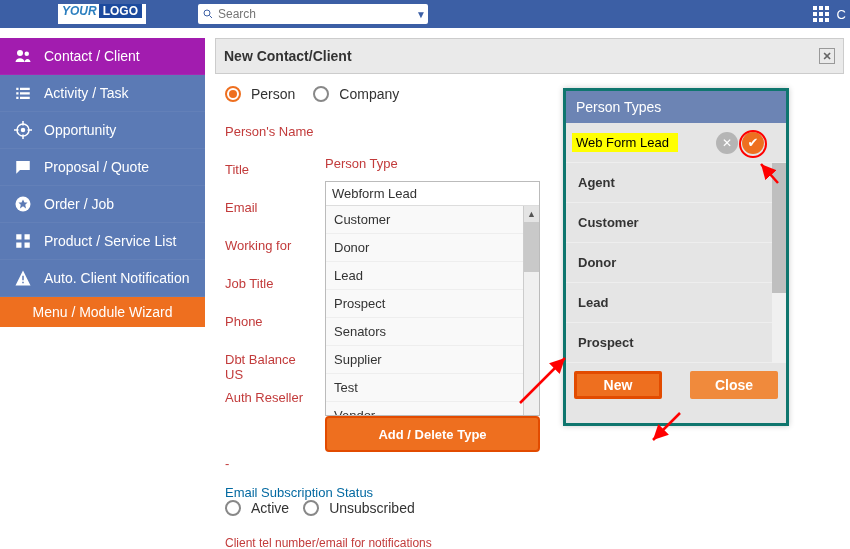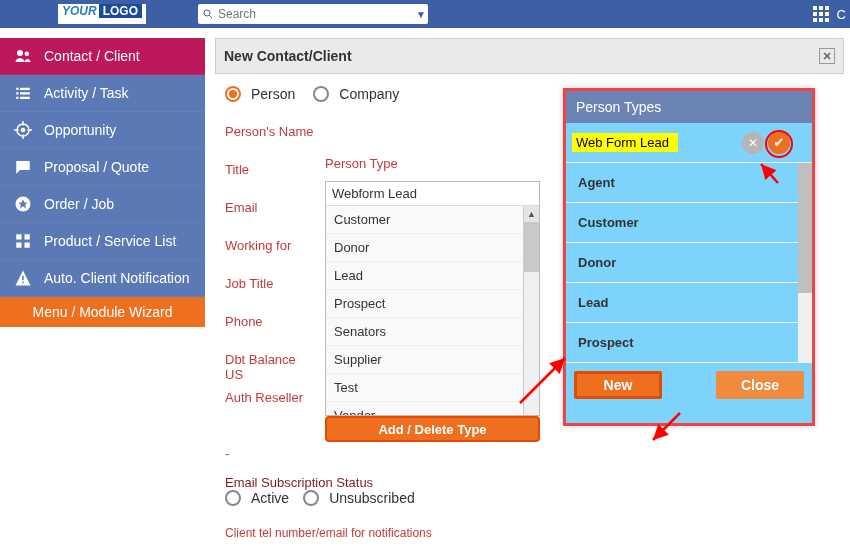--- a/index.html
+++ b/index.html
@@ -18,21 +18,21 @@
   .apps-icon { width:16px;height:16px; display:grid; grid-template-columns:repeat(3,4px); grid-template-rows:repeat(3,4px); gap:2px;}
   .apps-icon span{background:#fff;}
 
   
   .main { display:flex; height: calc(549px - 28px); }
 
   
   .sidebar { width: 205px; background:#fff; padding-top:10px;}
   .sb-list { background:#5b7ab5; }
   .sb-item { display:flex; align-items:center; gap:12px; color:#fff; height:37px; padding:0 14px; font-size:14px; cursor:pointer; border-bottom:1px solid rgba(255,255,255,0.05);}
-  .sb-item.active { background:#be185d; }
+  .sb-item.active { background:#a21caf; }
   .sb-item svg { width:18px; height:18px; fill:#fff; flex-shrink:0;}
   .sb-wizard { background:#ee6f1f; color:#fff; height:30px; display:flex; align-items:center; justify-content:center; font-size:14px; cursor:pointer;}
 
   
   .content { flex:1; padding: 10px 6px 0 10px; position:relative; }
   .panel-header { background:#eaeaea; border:1px solid #ccc; height:36px; display:flex; align-items:center; justify-content:space-between; padding:0 8px; font-size:14px; font-weight:bold;}
   .panel-close { width:16px;height:16px; border:1px solid #999; display:flex;align-items:center;justify-content:center; font-size:11px; color:#666; cursor:pointer;}
   .panel-body { padding: 12px 10px; }
 
   .type-row { display:flex; align-items:center; gap:18px; margin-bottom:16px;}
@@ -46,28 +46,28 @@
 
   .pt-col { width:215px; }
   .pt-label { color:#c23b3b; font-size:13px; margin-bottom:10px;}
   .pt-sel { border:1px solid #bbb; font-size:13px;}
   .pt-selected { padding:4px 6px; }
   .pt-list { border-top:1px solid #ddd; max-height:210px; overflow:hidden; position:relative;}
   .pt-option { padding:6px 8px; border-bottom:1px solid #eee; background:#f9f9f9;}
   .pt-scroll { position:absolute; right:0; top:0; width:16px; height:100%; background:#f0f0f0; border-left:1px solid #ccc;}
   .pt-scroll .arr { height:16px; display:flex;align-items:center;justify-content:center; font-size:9px; color:#555; background:#e4e4e4; cursor:pointer;}
   .pt-scroll .thumb{ background:#c9c9c9; height:50px; margin-top:0;}
-  .add-del { background:#ee6f1f; color:#fff; height:26px; display:flex;align-items:center;justify-content:center; font-weight:bold; font-size:13px; cursor:pointer; border:2px solid #e24b00; border-radius:4px;}
-
-  .sub-status { margin-top:14px; color:#7f1d1d; font-size:13px;}
+  .add-del { background:#ee6f1f; color:#fff; height:36px; display:flex;align-items:center;justify-content:center; font-weight:bold; font-size:13px; cursor:pointer; border:2px solid #e24b00; border-radius:4px;}
+
+  .sub-status { margin-top:14px; color:#0369a1; font-size:13px;}
   .sub-row { display:flex; gap:14px; margin-top:0;}
   .tel-note { color:#c23b3b; font-size:12px; margin-top:20px;}
 
   
-  .popup-wrap { position:absolute; top:102px; left:572px; width:252px; border:3px solid #ef4444; background:#7dd3fc; z-index:30; box-shadow:0 0 6px rgba(0,0,0,0.2);}
+  .popup-wrap { position:absolute; top:102px; left:572px; width:226px; border:3px solid #0f766e; background:#e5e5e5; z-index:30; box-shadow:0 0 6px rgba(0,0,0,0.2);}
   .popup-header{ background:#6c84b4; color:#fff; padding:8px 10px; font-size:14px;}
   .popup-body { position:relative; padding:6px 0 16px 0;border-radius:16px;}
   .popup-input-row{ display:flex; align-items:center; padding:4px 20px 10px 6px; position:relative;}
   .popup-input { background:#ffff00; border:none; font-size:13px; padding:2px 4px; width:106px; outline:none;}
   .popup-cancel{ width:22px;height:22px; border-radius:50%; background:#b5b5b5; color:#fff; display:flex;align-items:center;justify-content:center; font-size:12px; cursor:pointer; position:absolute; right:48px;}
   .popup-confirm{ width:22px;height:22px; border-radius:50%; background:#ee6f1f; color:#fff; display:flex;align-items:center;justify-content:center; font-size:13px; cursor:pointer; position:absolute; right:22px;}
   .popup-confirm-ring{ position:absolute; right:19px; top:1px; width:28px;height:28px; border:2px solid #ff0000; border-radius:50%; pointer-events:none;}
   .pop-list { border-top:1px solid #eee; max-height:260px; overflow:hidden; position:relative;}
   .pop-item { padding:12px 12px; border-bottom:1px solid #eee; font-weight:bold; font-size:13px;}
   .pop-scroll{ position:absolute; right:0; top:0; width:14px; height:100%; background:#f0f0f0;}

